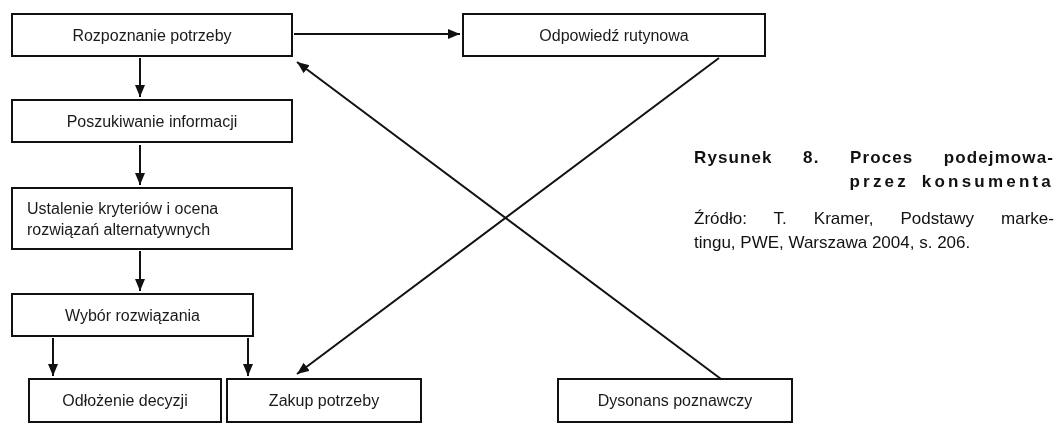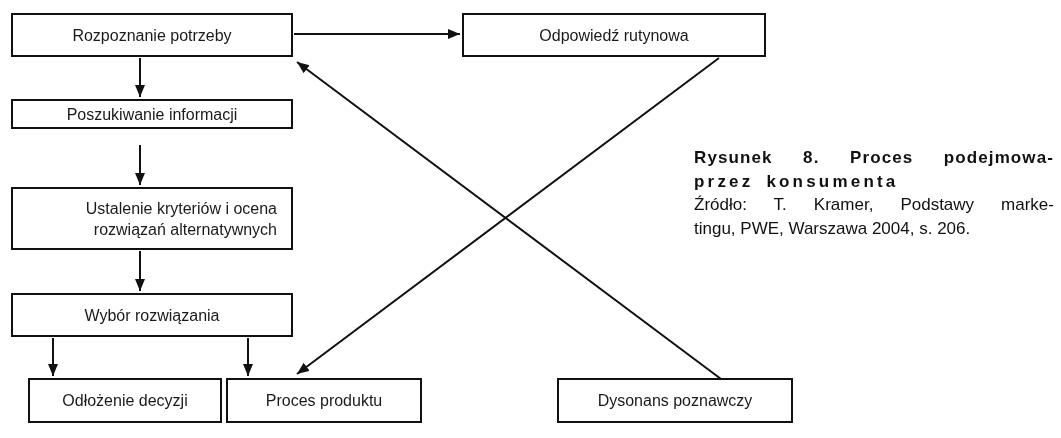--- a/index.html
+++ b/index.html
@@ -19,57 +19,59 @@
   }
   .arrows-layer line { stroke: #111111; stroke-width: 2; }
   .node {
     position: absolute;
     box-sizing: border-box;
     border: 2px solid #111111;
     background: #ffffff;
     display: flex;
     align-items: center;
     justify-content: center;
-    text-align: right;
+    text-align: left;
     font-size: 16px;
     line-height: 21px;
     color: #1a1a1a;
     padding: 0 14px;
   }
   .caption {
     position: absolute;
     left: 694px;
     top: 146px;
     width: 360px;
   }
   .cap-title {
     font-weight: bold;
     font-size: 17px;
     line-height: 23.5px;
     letter-spacing: 1.1px;
     white-space: nowrap;
+    text-align: right;
   }
   .cap-title.just {
     white-space: normal;
     text-align: justify;
     text-align-last: justify;
   }
   .cap-title.lastline {
     letter-spacing: 3.2px;
     word-spacing: 5px;
   }
   .cap-src {
     font-size: 17px;
     line-height: 23.5px;
     white-space: nowrap;
   }
   .cap-src.just {
     white-space: normal;
     text-align: justify;
     text-align-last: justify;
+    margin-top: 14px;
   }
 </style>
 </head>
 <body>
 
 <div class="stage">
 
   <svg class="arrows-layer" viewBox="0 0 1061 438" xmlns="http://www.w3.org/2000/svg">
     <defs>
       <marker id="arr" markerUnits="userSpaceOnUse" markerWidth="16" markerHeight="12" refX="12" refY="5" orient="auto">
@@ -83,29 +85,29 @@
     <line x1="53" y1="338" x2="53" y2="376" marker-end="url(#arr)"></line>
     <line x1="248" y1="338" x2="248" y2="376" marker-end="url(#arr)"></line>
     <line x1="721" y1="379" x2="297" y2="62" marker-end="url(#arr)"></line>
     <line x1="719" y1="58" x2="297" y2="374" marker-end="url(#arr)"></line>
   </svg>
 
   <div class="node" style="left:11px;  top:13px;  width:282px; height:44px;">Rozpoznanie potrzeby</div>
 
   <div class="node" style="left:462px; top:13px;  width:304px; height:44px;">Odpowiedź rutynowa</div>
 
-  <div class="node" style="left:11px;  top:99px;  width:282px; height:30px;">Poszukiwanie informacji</div>
+  <div class="node" style="left:11px;  top:99px;  width:282px; height:44px;">Poszukiwanie informacji</div>
 
   <div class="node" style="left:11px;  top:187px; width:282px; height:63px;">Ustalenie kryteriów i ocena rozwiązań alternatywnych</div>
 
-  <div class="node" style="left:11px;  top:293px; width:282px; height:44px;">Wybór rozwiązania</div>
+  <div class="node" style="left:11px;  top:293px; width:243px; height:44px;">Wybór rozwiązania</div>
 
   <div class="node" style="left:28px;  top:378px; width:194px; height:45px;">Odłożenie decyzji</div>
 
-  <div class="node" style="left:226px; top:378px; width:196px; height:45px;">Proces produktu</div>
+  <div class="node" style="left:226px; top:378px; width:196px; height:45px;">Zakup potrzeby</div>
 
   <div class="node" style="left:527px; top:378px; width:236px; height:45px;margin-left:30px;">Dysonans poznawczy</div>
 
   <div class="caption">
     <div class="cap-title just">Rysunek 8. Proces podejmowa-</div>
     <div class="cap-title lastline">przez konsumenta</div>
     <div class="cap-src just">Źródło: T. Kramer, Podstawy marke-</div>
     <div class="cap-src">tingu, PWE, Warszawa 2004, s. 206.</div>
   </div>
 

